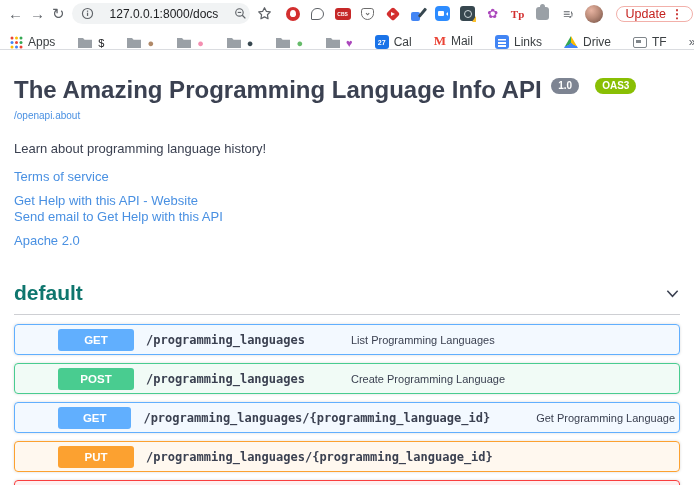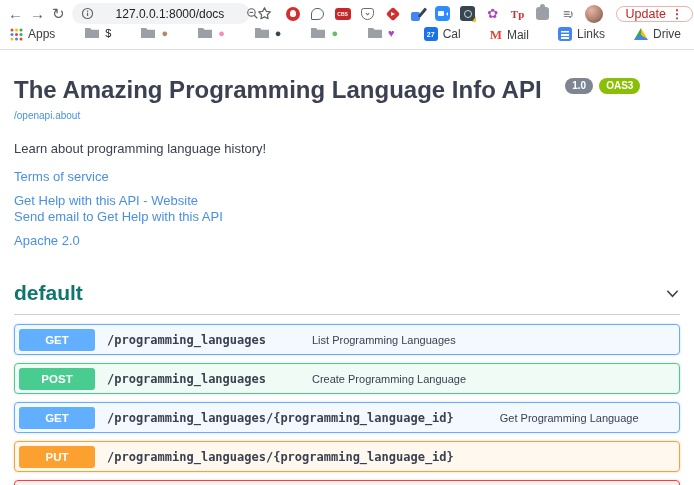--- a/index.html
+++ b/index.html
@@ -2,21 +2,21 @@
 <html><head>
 <meta charset="utf-8">
 <style>
   * { box-sizing: border-box; margin: 0; padding: 0; }
   html,body { width: 694px; height: 485px; overflow: hidden; }
   body { font-family: "Liberation Sans", sans-serif; background: #fff; }
 
   
   .toolbar { height: 27px; display: flex; align-items: center; padding: 0 8px; gap: 7px; background: #fff; }
   .nav-btn { font-size: 15px; color: #5f6368; line-height: 1; width: 18px; text-align: center; cursor: pointer; }
-  .omnibox { display: flex; align-items: center; gap: 22px; background: #f1f3f4; border-radius: 11px; height: 21px; padding: 0 9px; width: 178px; }
+  .omnibox { display: flex; align-items: center; gap: 16px; background: #f1f3f4; border-radius: 11px; height: 21px; padding: 0 9px; width: 178px; }
   .url-text { font-size: 12px; color: #202124; white-space: nowrap; flex: 1; }
   .ext-row { display: flex; align-items: center; gap: 9px; margin-left: 6px; }
   .ext { width: 16px; height: 16px; display: flex; align-items: center; justify-content: center; position: relative; }
   .ext-red-circle { width: 14px; height: 14px; border-radius: 50%; background: #d32f2f; position: relative; }
   .ext-red-circle::after { content:""; position:absolute; left:4px; top:3px; width:6px; height:7px; border-radius:50% 50% 50% 50%/60% 60% 40% 40%; background:#fff; }
   .ext-bubble { width: 13px; height: 12px; border: 1.6px solid #5f6368; border-radius: 6px 6px 6px 1px; }
   .ext-cbs { width: 16px; height: 12px; background: #c62828; border-radius: 3px; color: #fff; font-size: 5px; font-weight: bold; display:flex; align-items:center; justify-content:center; }
   .ext-pocket { width: 13px; height: 12px; border: 1.6px solid #6d6d6d; border-radius: 3px 3px 7px 7px; color:#6d6d6d; font-size:8px; line-height:7px; text-align:center; font-weight:bold; }
   .ext-diamond { width: 10px; height: 10px; background: #dídb; background: #d32f2f; transform: rotate(45deg); border-radius: 2px; position: relative; }
   .ext-diamond::after { content:""; position:absolute; left:3px; top:3px; width:4px; height:4px; background:#fff; clip-path: polygon(0 0, 100% 50%, 0 100%); transform: rotate(-45deg); }
@@ -32,55 +32,55 @@
   .ext-flower { color: #ab47bc; font-size: 13px; line-height: 1; }
   .ext-tp { color: #d32f2f; font-weight: bold; font-size: 11px; font-family: "Liberation Serif", serif; }
   .ext-puzzle { width: 13px; height: 13px; background: #9aa0a6; border-radius: 3px; position: relative; }
   .ext-puzzle::after { content:""; position:absolute; top:-3px; left:4px; width:5px; height:5px; background:#9aa0a6; border-radius:50%; }
   .ext-queue { color: #5f6368; font-size: 12px; letter-spacing: -2px; font-weight: bold; }
   .avatar { width: 18px; height: 18px; border-radius: 50%; background: radial-gradient(circle at 35% 30%, #e8b4a2 0%, #b98a78 45%, #6d4c41 100%); }
   .update-chip { display: flex; align-items: center; gap: 5px; border: 1.5px solid #f2b0aa; border-radius: 12px; padding: 0 9px; margin-left: 6px; cursor: pointer; }
   .update-chip .lbl { color: #c5221f; font-size: 12.5px; }
   .update-chip .dots { color: #c5221f; font-size: 12px; font-weight: bold; }
 
-  .bookmarks { height: 23px; display: flex; align-items: flex-start; gap: 29px; padding: 0 10px; border-bottom: 1px solid #dadce0; background: #fff; }
+  .bookmarks { height: 23px; display: flex; align-items: flex-end; gap: 22px; padding: 0 10px; border-bottom: 1px solid #dadce0; background: #fff; }
   .bm-item { display: flex; align-items: center; gap: 5px; font-size: 12px; color: #3c4043; cursor: pointer; white-space: nowrap; }
   .bm-glyph { font-size: 11px; line-height: 1; }
   .cal-icon { width: 14px; height: 14px; background: #1a73e8; border-radius: 3px; color: #fff; font-size: 7px; font-weight: bold; display: flex; align-items: center; justify-content: center; }
   .gmail-m { color: #ea4335; font-weight: bold; font-size: 13px; font-family: "Liberation Serif", serif; }
   .links-icon { width: 14px; height: 14px; background: #4285f4; border-radius: 3px;
     background-image: linear-gradient(#fff,#fff); background-size: 8px 1.5px; background-repeat: no-repeat; background-position: 3px 4px;
     box-shadow: inset 0 0 0 0 #fff; position: relative; }
   .links-icon::after { content:""; position:absolute; left:3px; top:7px; width:8px; height:1.5px; background:#fff; box-shadow: 0 3px 0 #fff; }
   .drive-icon { width: 14px; height: 12px; clip-path: polygon(50% 0, 100% 100%, 0 100%); background: conic-gradient(from 0deg at 50% 60%, #fbbc04 0 120deg, #4285f4 120deg 240deg, #34a853 240deg 360deg); }
   .tf-icon { width: 14px; height: 11px; border: 1.5px solid #80868b; border-radius: 2px; position: relative; }
   .tf-icon::after { content:""; position:absolute; left:2px; top:2px; width:5px; height:3px; background:#80868b; }
   .bm-sep { width: 1px; height: 14px; background: #dadce0; }
   .bm-chevrons { color: #5f6368; font-size: 12px; }
 
   
   .content { padding: 26px 14px 0 14px; }
   .api-title { font-size: 24px; font-weight: bold; color: #3b4151; line-height: 1.2; }
-  .api-title .badges { display: inline-flex; gap: 6px; margin-left: 17px; vertical-align: 9px; }
+  .api-title .badges { display: inline-flex; gap: 16px; margin-left: 3px; vertical-align: 9px; }
   .badge { color: #fff; font-size: 10px; font-weight: bold; padding: 2px 7px; border-radius: 10px; line-height: 1.2; }
   .badge-version { background: #7d8492; }
   .badge-oas { background: #89bf04; }
   .spec-link { display: inline-block; font-size: 10px; color: #4990e2; margin-top: 3px; text-decoration: none; }
   .desc { font-size: 13px; color: #3b4151; margin-top: 18px; }
   .info-link { display: block; font-size: 13px; color: #4990e2; text-decoration: none; cursor: pointer; }
   .lnk-terms { margin-top: 13px; }
   .lnk-group { margin-top: 9px; line-height: 1.28; }
   .lnk-license { margin-top: 7px; }
 
   .section-header { margin-top: 33px; display: flex; align-items: center; justify-content: space-between; border-bottom: 1px solid rgba(59,65,81,.25); padding-bottom: 9px; cursor: pointer; }
   .section-title { font-size: 21px; font-weight: bold; color: #0f766e; }
 
   .ops { margin-top: 9px; display: flex; flex-direction: column; gap: 8px; }
   .opblock { display: flex; align-items: center; border: 1px solid; border-radius: 4px; padding: 4px; height: 31px; box-shadow: 0 0 3px rgba(0,0,0,.15); cursor: pointer; }
-  .method { width: 76px; text-align: center; font-size: 11.5px; font-weight: bold; color: #fff; padding: 5px 0; border-radius: 3px; }
+  .method { width: 76px; text-align: center; font-size: 11.5px; font-weight: bold; color: #fff; padding: 5px 0; border-radius: 3px; margin-left: 39px; }
   .path { font-family: "DejaVu Sans Mono", monospace; font-weight: bold; font-size: 12px; color: #3b4151; margin-left: 12px; white-space: nowrap; }
   .summary { font-size: 11px; color: #3b4151; margin-left: 10px; white-space: nowrap; padding-left: 36px; }
 </style>
 </head>
 <body>
 
 <div class="toolbar">
   <span class="nav-btn">←</span>
   <span class="nav-btn">→</span>
   <span class="nav-btn">↻</span>

